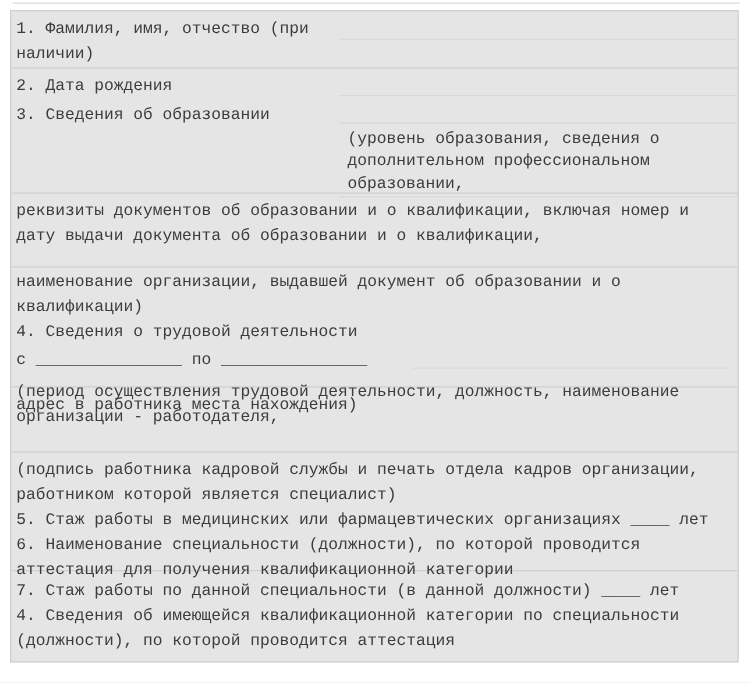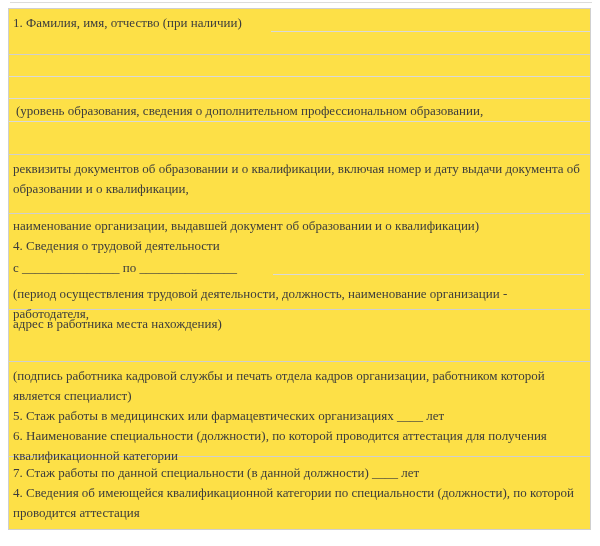--- a/index.html
+++ b/index.html
@@ -25,21 +25,22 @@
     height: 0;
     border-top: 1px solid #dcdcdc;
   }
   .doc-table {
     position: absolute;
     left: 8px;
     top: 8px;
     width: 581px;
     border: 1px solid #cfcfcf;
     box-sizing: content-box;
-    background: #fde047;
+    background: #e5e5e5;
+    font-family: Liberation Mono, monospace;
   }
   .row {
     box-sizing: border-box;
     border-bottom: 1px solid #cfcfcf;
     display: flex;
   }
   .row:last-child { border-bottom: none; }
   .block { display: block; }
   p { margin: 0; }
 
@@ -86,20 +87,24 @@
 <div class="doc-table">
 
   <div class="row r1">
     <div class="col-left">1. Фамилия, имя, отчество (при наличии)</div>
     <div class="col-right">
       <div class="fill-line fl-22"></div>
     </div>
   </div>
 
   <div class="row r2">
+    <div class="col-left">
+      <p>2. Дата рождения</p>
+      <p class="mt-3">3. Сведения об образовании</p>
+    </div>
     <div class="col-right">
       <div class="fill-line fl-21a"></div>
       <div class="fill-line fl-21b"></div>
       <div class="caption-right">(уровень образования, сведения о дополнительном профессиональном образовании,</div>
       <div class="fill-line fl-1"></div>
     </div>
   </div>
 
   <div class="row r3 block">
     <p>реквизиты документов об образовании и о квалификации, включая номер и дату выдачи документа об образовании и о квалификации,</p>

